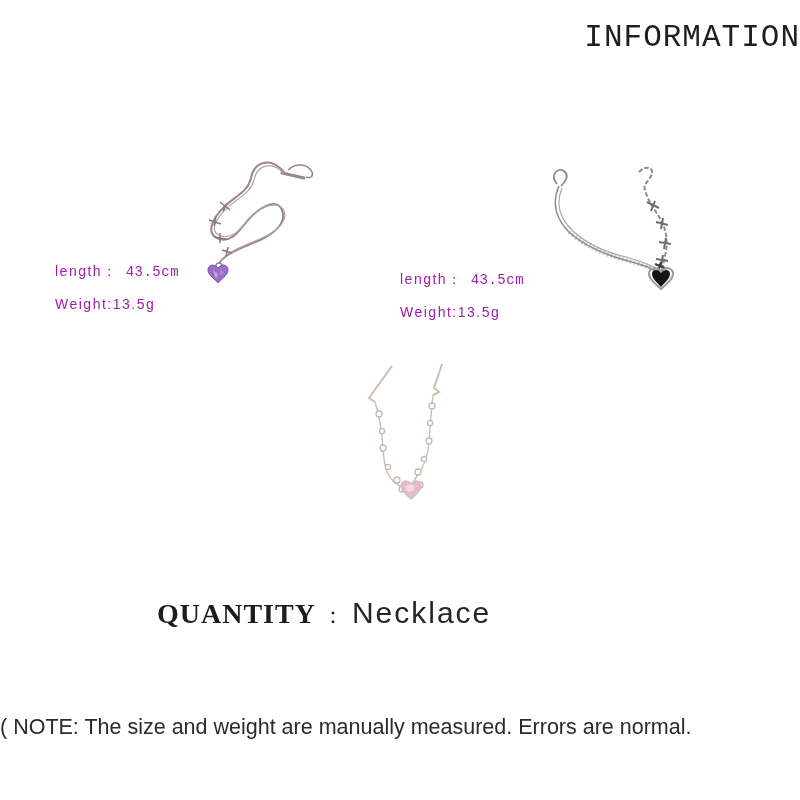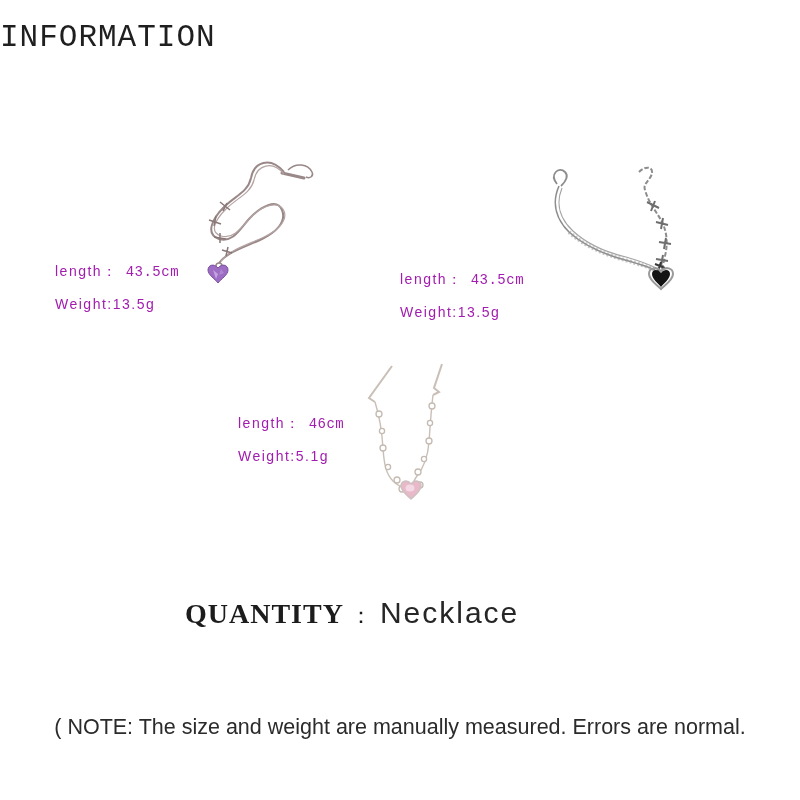--- a/index.html
+++ b/index.html
@@ -6,21 +6,21 @@
   #page{
     position:relative;
     width:800px;height:800px;
     background:#ffffff;
     font-family:"Liberation Sans", sans-serif;
     color:#2b2b2b;
     overflow:hidden;
   }
   .title{
     position:absolute;top:20px;left:0;width:100%;
-    text-align:left;
+    text-align:right;
     font-family:"Liberation Mono", monospace;
     font-size:31px;
     letter-spacing:1px;
     color:#1f1f1f;
   }
   .necklace-svg{position:absolute;}
   .spec{position:absolute;}
   .spec-line{
     font-size:14px;
     line-height:32px;
@@ -33,35 +33,33 @@
     letter-spacing:0.5px;
     margin-left:8px;
   }
   .attr-row{position:absolute;white-space:nowrap;}
   .attr-label{
     font-family:"Liberation Serif", serif;
     font-weight:bold;
     font-size:28px;
     letter-spacing:1px;
     color:#1c1c1c;
-    margin-left:28px;
   }
   .attr-sep{
     font-size:22px;
     color:#1c1c1c;
     margin:0 8px 0 6px;
   }
   .attr-value{
     font-size:30px;
     letter-spacing:2px;
     color:#262626;
   }
   .note{
     position:absolute;top:711px;left:0;width:100%;
-    text-align:center;
     font-size:21.5px;
     line-height:33px;
     color:#2b2b2b;
   }
 </style>
 </head>
 <body>
 
 <div id="page">
 
@@ -139,24 +137,20 @@
       <circle cx="66" cy="112" r="3"></circle>
       <circle cx="50" cy="129" r="3"></circle>
       <circle cx="68" cy="125" r="3"></circle>
     </g>
     <g transform="translate(59,131)">
       <path d="M0,8 C-4,4 -10,0 -10,-5 C-10,-10 -4,-12 0,-7 C4,-12 10,-10 10,-5 C10,0 4,4 0,8 Z" fill="#e7b9c9" stroke="#cfc0c2" stroke-width="1.5"></path>
       <ellipse cx="-1" cy="-3" rx="4.5" ry="3.5" fill="#f6dde8" opacity="0.85"></ellipse>
     </g>
   </svg>
 
-  <div class="spec" style="left:238px;top:407px;">
-    <div class="spec-line"><span>length：</span><span class="spec-value-mono">46cm</span></div>
-    <div class="spec-line"><span>Weight:</span><span>5.1g</span></div>
-  </div>
 
   <div class="attr-row" style="left:157px;top:596px;">
     <span class="attr-label">QUANTITY</span><span class="attr-sep">：</span><span class="attr-value">Necklace</span>
   </div>
 
   <div class="note">
     <div>( NOTE: The size and weight are manually measured. Errors are normal.</div>
   </div>
 
 </div>

